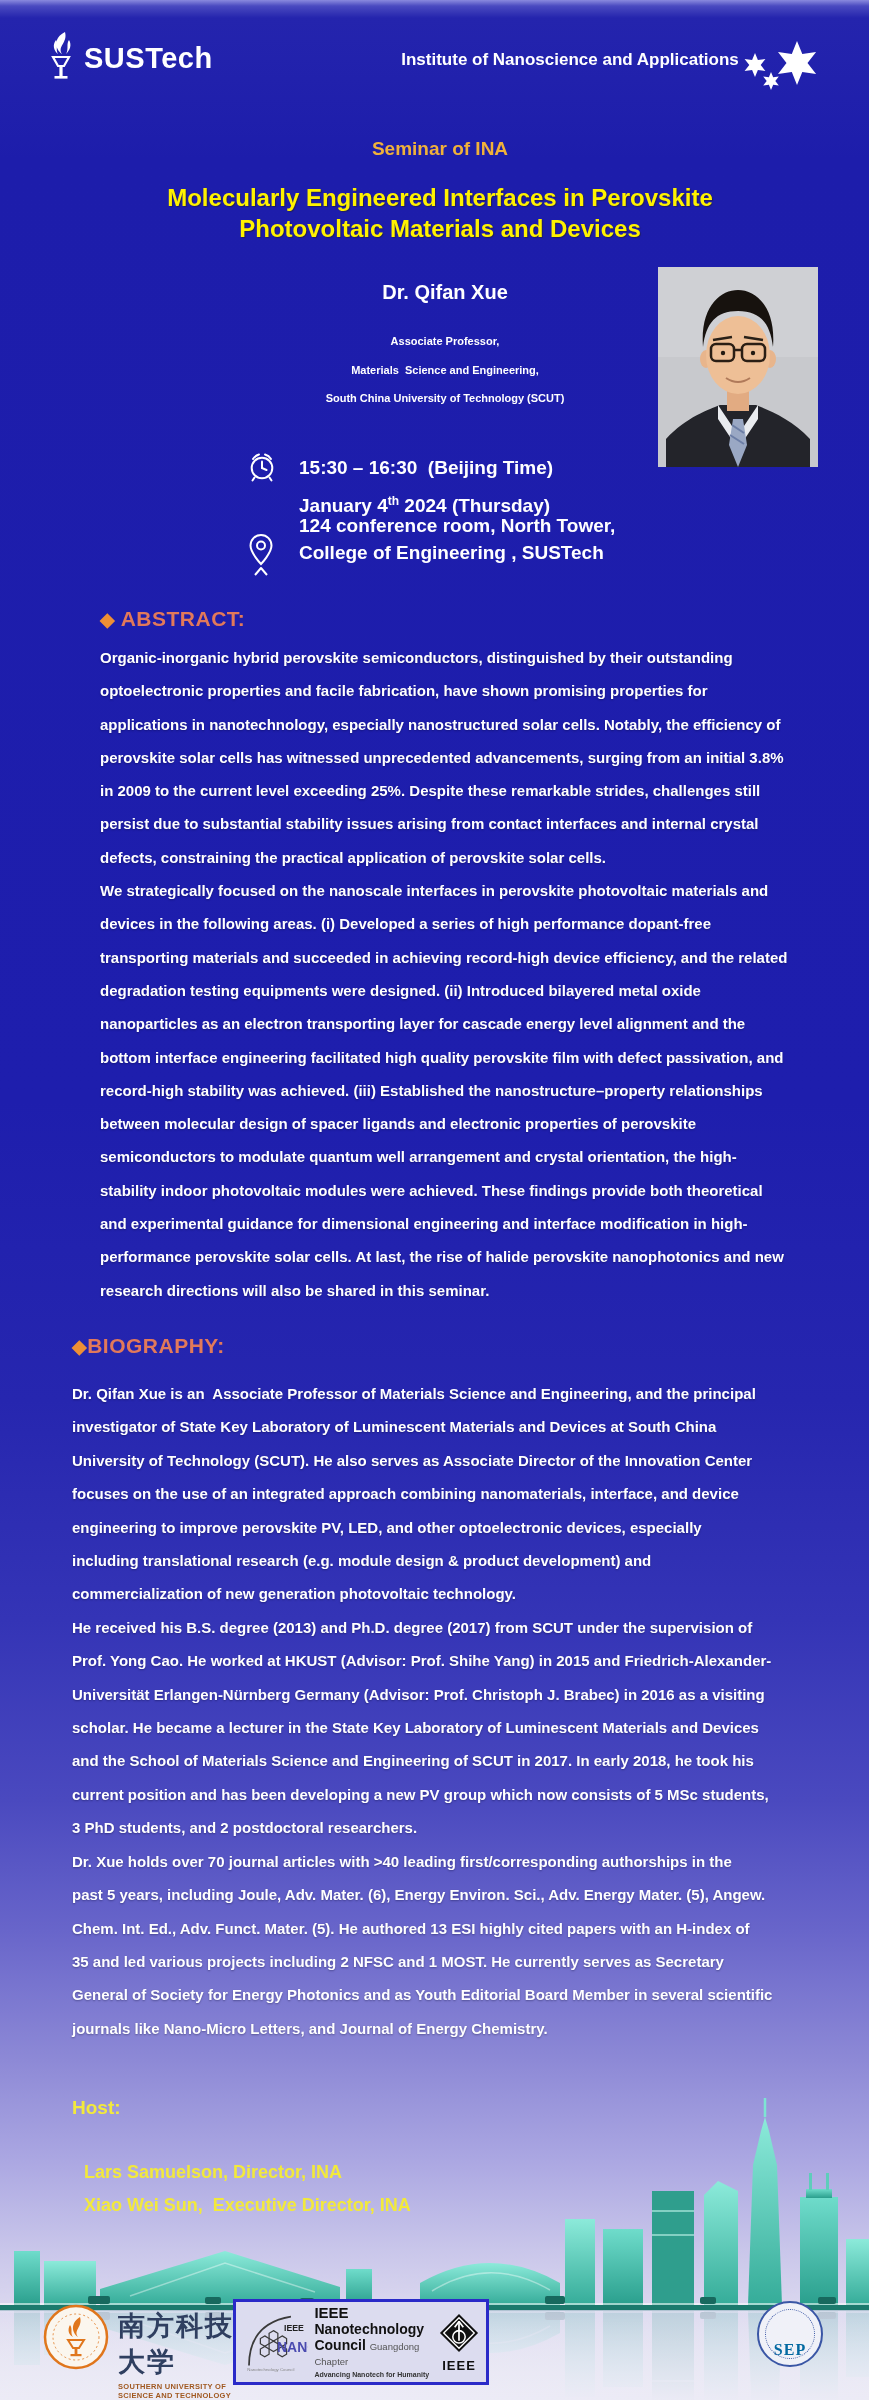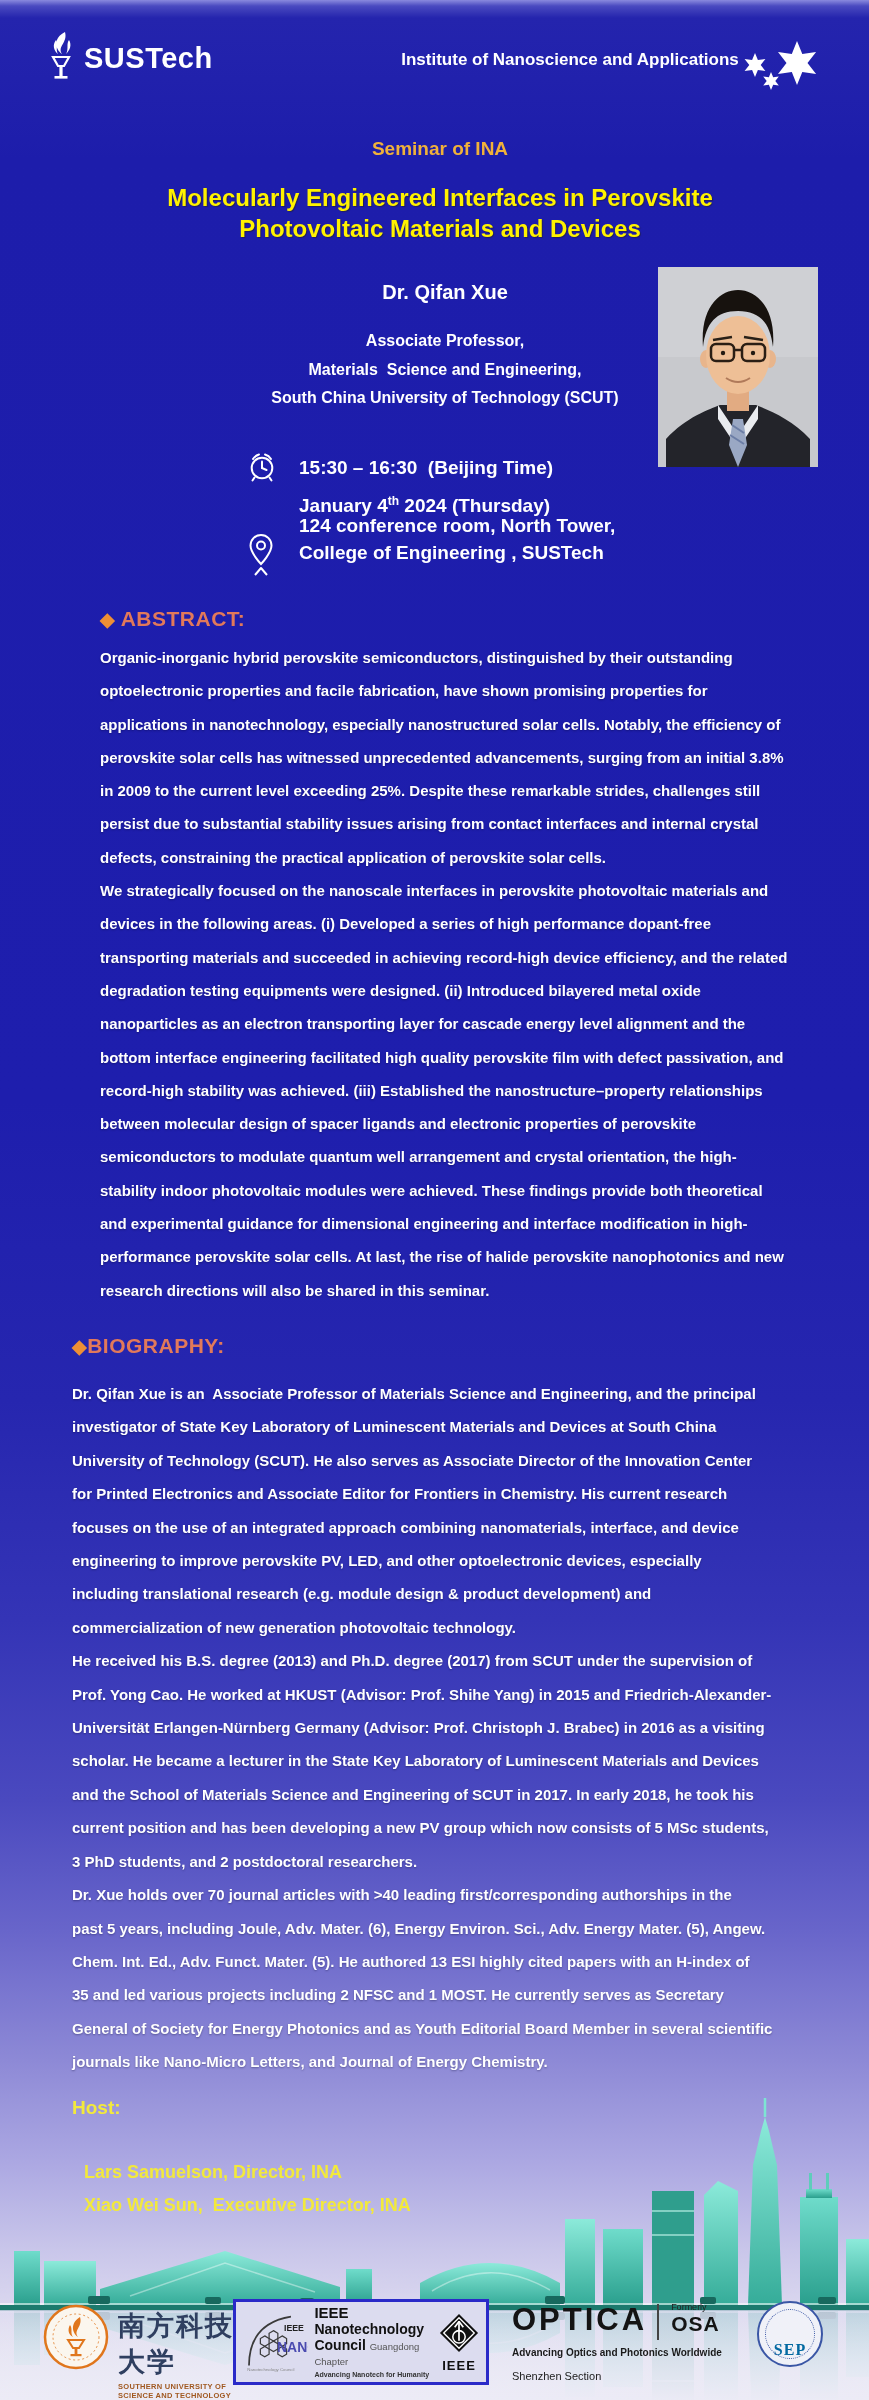--- a/index.html
+++ b/index.html
@@ -9,21 +9,21 @@
       #1e1ead 1100px,#2626af 1400px,#3434b6 1620px,#4a49bf 1800px,#6865ca 1930px,
       #8d89d6 2060px,#aba7e2 2160px,#c9c6ea 2250px,#dedbf0 2320px,#ecebf6 2400px);}
   .abs{position:absolute;}
   .pre{white-space:pre-wrap;}
   .ctr{left:20px;width:840px;text-align:center;}
   .logo-text{color:#fff;font-weight:bold;font-size:29px;letter-spacing:.5px;}
   .institute{color:#fff;font-weight:bold;font-size:17px;}
   .series{color:#f0b13a;font-weight:bold;font-size:19px;}
   .title{color:#fff200;font-weight:bold;font-size:24px;line-height:31px;text-shadow:1px 1px 1px rgba(40,30,0,.45);}
   .speaker-name{color:#fff;font-weight:bold;font-size:20px;}
-  .affil{color:#fff;font-weight:bold;font-size:16px;line-height:28.5px;}
+  .affil{color:#fff;font-weight:bold;font-size:11px;line-height:28.5px;}
   .info-text{color:#fff;font-weight:bold;font-size:19px;line-height:33.5px;}
   .loc-text{color:#fff;font-weight:bold;font-size:19px;line-height:27px;}
   sup.th{font-size:12px;vertical-align:super;}
   .sec-head{font-weight:bold;font-size:21px;letter-spacing:.5px;color:#e2795a;}
   .sec-head .dia{color:#ee8f35;font-size:19px;}
   .body-text{color:#fff;font-weight:bold;font-size:15px;line-height:33.3px;width:745px;
     text-shadow:0 1px 2px rgba(0,0,40,.35);}
   .bio-text{line-height:33.4px;}
   .host-label{color:#f2e93c;font-weight:bold;font-size:19px;}
   .host-line{color:#f2e93c;font-weight:bold;font-size:18px;line-height:33px;}
@@ -160,21 +160,20 @@
     <div class="pre">performance perovskite solar cells. At last, the rise of halide perovskite nanophotonics and new</div>
     <div class="pre">research directions will also be shared in this seminar.</div>
   </div>
 
   <div class="abs z2 sec-head" style="left:72px;top:1334px;"><span class="dia">◆</span><span class="pre">BIOGRAPHY:</span></div>
 
   <div class="abs z2 body-text bio-text" style="left:72px;top:1377px;">
     <div class="pre">Dr. Qifan Xue is an  Associate Professor of Materials Science and Engineering, and the principal</div>
     <div class="pre">investigator of State Key Laboratory of Luminescent Materials and Devices at South China</div>
     <div class="pre">University of Technology (SCUT). He also serves as Associate Director of the Innovation Center</div>
-    <div class="pre">for Printed Electronics and Associate Editor for Frontiers in Chemistry. His current research</div>
     <div class="pre">focuses on the use of an integrated approach combining nanomaterials, interface, and device</div>
     <div class="pre">engineering to improve perovskite PV, LED, and other optoelectronic devices, especially</div>
     <div class="pre">including translational research (e.g. module design &amp; product development) and</div>
     <div class="pre">commercialization of new generation photovoltaic technology.</div>
     <div class="pre">He received his B.S. degree (2013) and Ph.D. degree (2017) from SCUT under the supervision of</div>
     <div class="pre">Prof. Yong Cao. He worked at HKUST (Advisor: Prof. Shihe Yang) in 2015 and Friedrich-Alexander-</div>
     <div class="pre">Universität Erlangen-Nürnberg Germany (Advisor: Prof. Christoph J. Brabec) in 2016 as a visiting</div>
     <div class="pre">scholar. He became a lecturer in the State Key Laboratory of Luminescent Materials and Devices</div>
     <div class="pre">and the School of Materials Science and Engineering of SCUT in 2017. In early 2018, he took his</div>
     <div class="pre">current position and has been developing a new PV group which now consists of 5 MSc students,</div>
@@ -284,30 +283,18 @@
         <polygon points="22,2 42,22 22,42 2,22" fill="#111"></polygon>
         <polygon points="22,6 38,22 22,38 6,22" fill="none" stroke="#fff" stroke-width="1.4"></polygon>
         <circle cx="22" cy="26" r="6.5" fill="none" stroke="#fff" stroke-width="1.6"></circle>
         <line x1="22" y1="10" x2="22" y2="30" stroke="#fff" stroke-width="1.8"></line>
         <path d="M22,10 l-4.5,6 M22,10 l4.5,6" fill="none" stroke="#fff" stroke-width="1.8"></path>
       </svg>
       <div class="mark">IEEE</div>
     </div>
   </div>
 
-  <div class="abs z5" style="left:512px;top:2302px;">
-    <div class="optica-row">
-      <div class="optica-name">OPTICA</div>
-      <div class="optica-div"></div>
-      <div>
-        <div class="formerly">Formerly</div>
-        <div class="osa">OSA</div>
-      </div>
-    </div>
-    <div class="optica-tag">Advancing Optics and Photonics Worldwide</div>
-    <div class="optica-sec">Shenzhen Section</div>
-  </div>
 
   <div class="abs z5 sep-circle" style="left:757px;top:2301px;">
     <span class="sep-text">SEP</span>
   </div>
 
 </div>
 
 </body></html>

